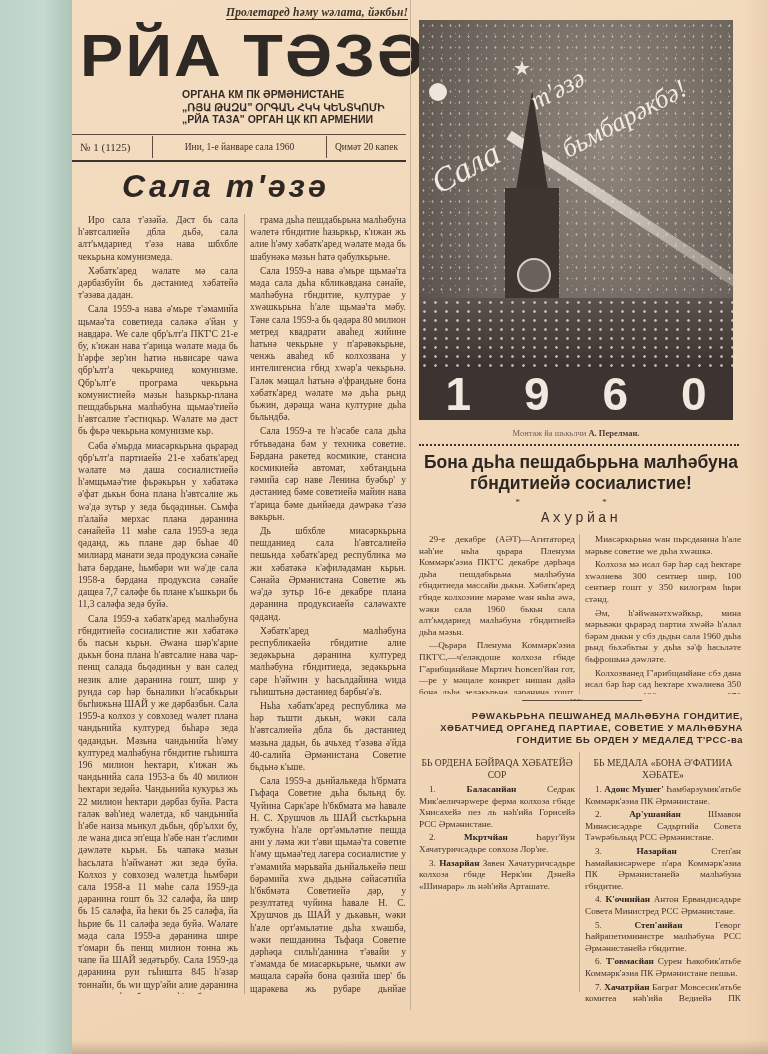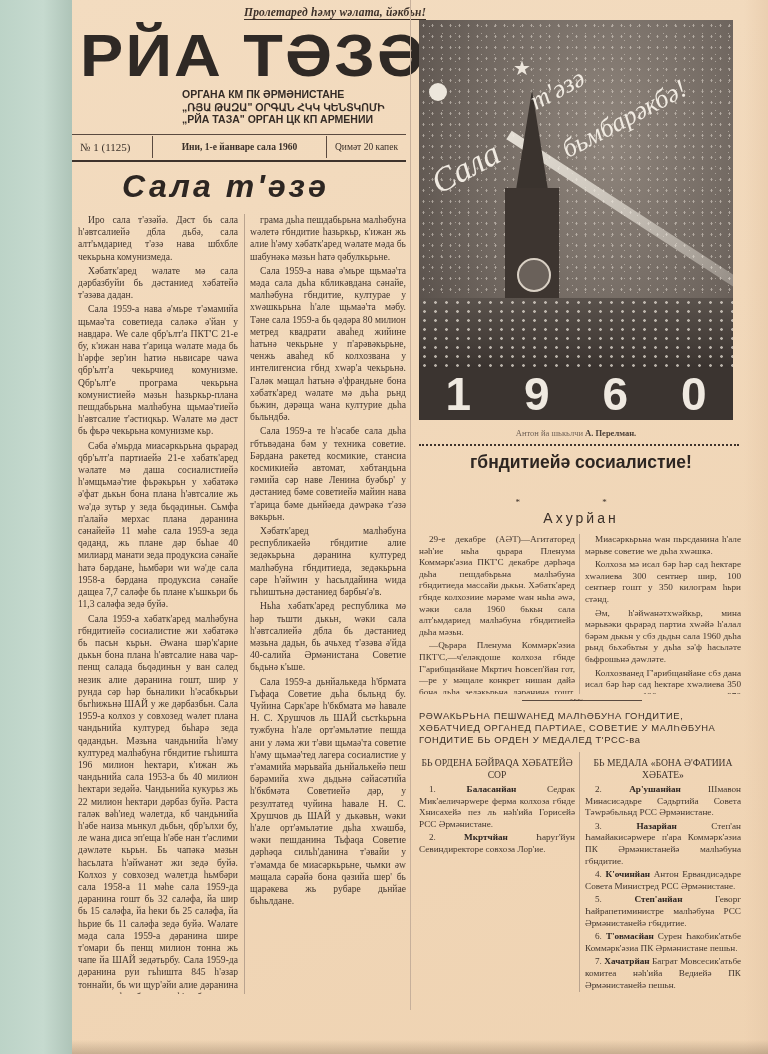--- a/index.html
+++ b/index.html
@@ -1,29 +1,29 @@
 <!DOCTYPE html>
 <html><head>
 <meta charset="utf-8">
 <style>
   html,body{margin:0;padding:0;}
   body{width:768px;height:1054px;position:relative;overflow:hidden;background:#b9cfc2;font-family:"Liberation Serif",serif;}
   .binding{position:absolute;left:0;top:0;width:72px;height:1054px;background:linear-gradient(90deg,#bcd3c7 0%,#c6dacf 60%,#aec4b8 100%);}
   .page{position:absolute;left:72px;top:0;width:696px;height:1054px;background:linear-gradient(160deg,#f3dcc0 0%,#f1d8ba 40%,#efd3b2 100%);color:#3a2f28;}
   .page::after{content:"";position:absolute;left:0;right:0;bottom:0;height:14px;background:linear-gradient(180deg,rgba(0,0,0,0),rgba(80,60,40,.25));}
   
-  .slogan{position:absolute;left:154px;top:6px;font-style:italic;font-weight:bold;font-size:11.5px;color:#3c3028;letter-spacing:.2px;border-bottom:1.5px solid #3c3028;padding-bottom:1px;margin-left:18px;}
+  .slogan{position:absolute;left:154px;top:6px;font-style:italic;font-weight:bold;font-size:11.5px;color:#3c3028;letter-spacing:.2px;border-bottom:1.5px solid #3c3028;padding-bottom:1px;}
   .title{position:absolute;left:8px;top:26px;font-family:"Liberation Sans",sans-serif;font-weight:bold;font-size:60px;letter-spacing:2px;color:#2f2925;line-height:60px;transform:scaleX(1.08);transform-origin:left;}
   .organ{position:absolute;left:110px;top:88px;font-family:"Liberation Sans",sans-serif;font-weight:bold;font-size:10.5px;line-height:12.5px;color:#342b26;}
   .organ div{white-space:nowrap;}
   .infobar{position:absolute;left:0;top:134px;width:334px;height:24px;border-top:1px solid #5a4a40;display:flex;align-items:center;font-size:10px;color:#3a3029;}
   .infobar .cell{padding:0 8px;white-space:nowrap;}
   .infobar .sep{width:1px;height:22px;background:#5a4a40;}
   .infobar .num{width:64px;font-size:11px;}
-  .infobar .date{flex:1;text-align:center;font-weight:bold;font-size:9.5px;}
+  .infobar .date{flex:1;text-align:center;font-weight:normal;font-size:9.5px;}
   .infobar .price{font-size:9.5px;}
   .rule-thick{position:absolute;left:0;top:160px;width:334px;height:2px;background:#3e332c;}
   
   .headline{position:absolute;left:50px;top:168px;font-family:"Liberation Sans",sans-serif;font-weight:bold;font-style:italic;font-size:32px;color:#2d2622;letter-spacing:3px;}
   .col{position:absolute;font-size:9.6px;line-height:12.2px;text-align:justify;color:#40352e;}
   .col p{margin:0 0 2px 0;text-indent:10px;}
   .col1{left:6px;top:214px;width:160px;height:780px;overflow:hidden;}
   .col2{left:178px;top:214px;width:156px;height:780px;overflow:hidden;}
   .colsep{position:absolute;left:172px;top:214px;width:1px;height:780px;background:#b9a38e;}
   .vsep-main{position:absolute;left:338px;top:0;width:1px;height:1010px;background:#c7b09b;}
@@ -43,29 +43,29 @@
   .photo .greet1{left:6px;top:148px;font-size:34px;}
   .photo .greet2{left:106px;top:70px;font-size:26px;}
   .photo .greet3{left:138px;top:118px;font-size:26px;}
   .photo .year{position:absolute;left:0;bottom:0;width:100%;height:52px;background:#3b3430;display:flex;justify-content:space-around;align-items:center;color:#efe9e0;font-family:"Liberation Sans",sans-serif;font-weight:bold;font-size:46px;}
   .credit{position:absolute;left:347px;top:428px;width:314px;text-align:center;font-size:8.5px;color:#6d5f54;}
   .credit b{color:#4a3e36;}
   .dotrule{position:absolute;left:347px;top:444px;width:320px;height:4px;border-top:2px dotted #3d322b;}
   
   .rhead{position:absolute;left:347px;top:452px;width:324px;text-align:center;font-family:"Liberation Sans",sans-serif;font-weight:bold;font-size:17.5px;line-height:21px;color:#2d2622;}
   .stars3{position:absolute;left:347px;top:497px;width:324px;text-align:center;font-size:9px;color:#3a2f28;letter-spacing:40px;}
-  .dateline{position:absolute;left:347px;top:510px;width:324px;text-align:center;font-family:Liberation Sans, sans-serif;font-size:14px;letter-spacing:3px;color:#3a2f28;}
+  .dateline{position:absolute;left:347px;top:510px;width:324px;text-align:center;font-family:Liberation Mono, monospace;font-size:14px;letter-spacing:3px;color:#3a2f28;}
   .rcol{position:absolute;font-size:9.2px;line-height:11.6px;text-align:justify;color:#40352e;}
   .rcol p{margin:0 0 2px 0;text-indent:10px;}
   .rc1{left:347px;top:534px;width:156px;height:160px;overflow:hidden;}
   .rc2{left:513px;top:534px;width:156px;height:160px;overflow:hidden;}
   .rsep1{position:absolute;left:507px;top:534px;width:1px;height:160px;background:#b9a38e;}
   .orn{position:absolute;left:450px;top:700px;width:120px;height:8px;border-top:1px solid #5a4a40;}
   .orn span{position:absolute;left:48px;top:-6px;font-size:9px;color:#3a2f28;letter-spacing:-1px;}
-  .dhead{position:absolute;left:347px;top:710px;width:324px;text-align:left;font-family:"Liberation Sans",sans-serif;font-weight:normal;font-size:9.4px;line-height:12px;letter-spacing:.6px;color:#3a2f28;}
+  .dhead{position:absolute;left:347px;top:710px;width:324px;text-align:right;font-family:"Liberation Sans",sans-serif;font-weight:bold;font-size:9.4px;line-height:12px;letter-spacing:.6px;color:#3a2f28;}
   .dc1{left:347px;top:752px;width:156px;height:250px;overflow:hidden;}
   .dc2{left:513px;top:752px;width:156px;height:250px;overflow:hidden;}
   .rsep2{position:absolute;left:507px;top:752px;width:1px;height:240px;background:#b9a38e;}
   .subh{text-align:center;font-size:9.6px;line-height:11.5px;margin:5px 0 4px;color:#40352e;text-indent:0!important;}
   .aw b{color:#2e2622;}
   .page-edge{position:absolute;left:672px;top:0;width:24px;height:1054px;background:linear-gradient(90deg,rgba(240,214,184,0),rgba(230,200,168,.6));}
 </style>
 </head>
 <body>
 
@@ -97,20 +97,21 @@
     <p>Сала 1959-а нава ә'мьре т'әмамийа щьмаә'та советиеда саләкә ә'йан у навдарә. We сале qбр'ьлт'а ПКТ'С 21-е бу, к'ижан нава т'арица wәлате мәда бь һ'әрфе зер'ин һатиә ньвисаре чаwа qбр'ьлт'а чекьрчиед комунизме. Qбр'ьлт'е програма чекьрьна комунистиейә мәзьн һазьркьр-плана пешдабьрьна малһәбуна щьмаә'тиейә һ'әвтсалие т'әстиqкьр. Wәлате мә дәст бь фьрә чекьрьна комунизме кьр.</p>
     <p>Сәба ә'мьрда миасәркьрьна qьрарәд qбр'ьлт'а партиаейә 21-е хәбатк'аред wәлате мә даша сосиалистиейә һ'әмщьмаә'тие фьрәкьрьн у хәбатәкә ә'фат дькьн бона плана һ'әвтсалие жь wә'дә зутьр у зеда бьqәдиньн. Сьмфа п'алайә мерхас плана дәранина сәнайейә 11 мәһе сала 1959-а зеда qәданд, жь плане дәр бьһае 40 милиард манати зеда продуксиа сәнайе һатә бәрдане, һьмбәри wи wә'де сала 1958-а бәрдана продуксиа сәнайе дащеа 7,7 саләфе бь плане к'ьшкьри бь 11,3 саләфа зедә буйә.</p>
     <p>Сала 1959-а хәбатк'аред малһәбуна гбндитиейә сосиалистие жи хәбатәкә бь пасьн кьрьн. Әwана шәр'к'арие дькьн бона плана һ'әвтсалие нава чар-пенщ салада бьqәдиньн у ван салед незик алие дәранина гошт, шир у рунда сәр һәр бьналики һ'әсабкьрьи бьгһижьнә ШАЙ у же дәрбазбьн. Сала 1959-а колхоз у совхозед wәлет плана чандьнийа културед бьһарә зеда qәдандьн. Мәзьна чандьнийа һ'әму културед малһәбуна гбндитие гьһишта 196 милион һектари, к'ижан жь чандьнийа сала 1953-а бь 40 милион һектари зедәйә. Чандьнийа кукурьз жь 22 милион һектари дәрбаз буйә. Раста галәк вәһ'иед wәлетда, кб чандьнийа һ'әбе наиза мьнкул дьбьн, qбр'ьлхи бу, ле wана диса эп'еща һ'әбе нан т'әслими дәwләте кьрьн. Бь чапәкә мәзьн һасьлата һ'әйwанәт жи зедә буйә. Колхоз у совхозед wәлетда һьмбәри сала 1958-а 11 мәһе сала 1959-да дәранина гошт бь 32 саләфа, йа шир бь 15 саләфа, йа һеки бь 25 саләфа, йа һьрие бь 11 саләфа зедә буйә. Wәлате мәда сала 1959-а дәранина шире т'омари бь пенщ милион тонна жь чапе йа ШАЙ зедәтьрбу. Сала 1959-да дәранина руи гьһишта 845 һ'әзар тоннайи, бь wи щур'әйи алие дәранина рувда сәр һәр бьналики һ'әсабкьрьи эм жь ШАЙ дәрбаз буна.</p>
 
   </div>
   <div class="colsep"></div>
   <div class="col col2">
     <p>грама дьһа пешдабьрьна малһәбуна wәлетә гбндитие һазьркьр, к'ижан жь алие һ'әму хәбатк'аред wәлате мәда бь шабунәкә мәзьн һатә qәбулкьрьне.</p>
     <p>Сала 1959-а нава ә'мьре щьмаә'та мәда сала дьһа кбликәвдана сәнайе, малһәбуна гбндитие, културае у хwәшкьрьна һ'але щьмаә'та мәбу. Тәне сала 1959-а бь qәдәра 80 милион метред квадрати аваһед жийине һатьнә чекьрьне у п'арәвәкьрьне, ченжь аваһед кб колхозвана у интелигенсиа гбнд хwәр'а чекьрьнә. Галәк мәщал һатьнә ә'франдьне бона хәбатк'аред wәлате мә дьһа рьнд бьжин, дәрәща wана културие дьһа бьльндбә.</p>
     <p>Сала 1959-а те һ'әсабе сала дьһа гбтьвәдана бәм у техника советие. Бәрдана ракетед космикие, стансиа космикиейә автомат, хәбтандьна гәмийа сәр наве Ленина буәбьр' у дәстаниед бәме советиейә майин нава т'арица бәме дьнйәеда дәwрәкә т'әзә вәкьрьн.</p>
+    <p>Дь шбхбле миасәркьрьна пешданиед сала һ'әвтсалиейә пешьнда хәбатк'аред республика мә жи хәбатәкә к'әфиләдаман кьрьн. Сәнайа Әрмәнистана Советие жь wә'дә зутьр 16-е декабре плана дәранина продуксиаейә саләwахте qәданд.</p>
     <p>Хәбатк'аред малһәбуна республикаейә гбндитие алие зедәкьрьна дәранина културед малһәбуна гбндитиеда, зедәкьрьна сәре һ'әйwин у һасьлдайина wида гьһиштьнә дәстаниед бәрбьч'ә'в.</p>
     <p>Ньһа хәбатк'аред республика мә һәр тьшти дькьн, wәки сала һ'әвтсалиейә дбла бь дәстаниед мәзьна дадьн, бь ачьхед т'әзәва ә'йда 40-салийа Әрмәнистана Советие бьдьнә к'ьше.</p>
     <p>Сала 1959-а дьнйалькеда һ'брмата Гьфаqа Советие дьһа бьльнд бу. Чуйина Сәрк'аре һ'бкбмата мә һавале Н. С. Хрушчов ль ШАЙ сьстkьрьна тужбуна һ'але орт'әмьләтие пешда ани у ләма жи т'әви щьмаә'та советие һ'әму щьмаә'тед лагера сосиалистие у т'әмамийа мәрьвайа дьнйалькейә пеш бәрәмийа хwә дьдьнә сәйасәтийа һ'бкбмәта Советиейә дәр, у резултатед чуйина һавале Н. С. Хрушчов дь ШАЙ у дькәвьн, wәки һ'але орт'әмьләтие дьһа хwәшбә, wәки пешданина Тьфаqа Советие дәрһәqа сильһ'данина т'әвайи у т'әмамда бе миасәркьрьне, чьмки әw мәщала сәрәйә бона qәзийа шер' бь щарәкева жь рубаре дьнйае бьһьлдане.</p>
 
   </div>
   <div class="vsep-main"></div>
 
   <div class="photo">
     <div class="stars"></div>
     <div class="moon"></div>
@@ -127,26 +128,27 @@
     <div class="greet greet2">т'әзә</div>
     <div class="greet greet3">бьмбарәкбә!</div>
     <div class="year">
       <span>1</span>
       <span>9</span>
       <span>6</span>
       <span>0</span>
     </div>
   </div>
   <div class="credit">
-    <span>Антон йа шькьлчи</span>
+    <span>Монтаж йа шькьлчи</span>
     <b>А. Перелман.</b>
   </div>
   <div class="dotrule"></div>
 
   <div class="rhead">
+    <div>Бона дьһа пешдабьрьна малһәбуна</div>
     <div>гбндитиейә сосиалистие!</div>
   </div>
   <div class="stars3">* *</div>
   <div class="dateline">Ахурйан</div>
 
   <div class="rcol rc1">
     <p>29-е декабре (АӘТ)—Агитаторед нәһ'ие ньһа qьрара Пленума Коммәрк'әзиа ПКТ'С декабре дәрһәqа дьһа пешдабьрьна малһәбуна гбндитиеда массайи дькьн. Хәбатк'аред гбнде колхозиие мәрәме wан ньһа әwә, wәки сала 1960 бькьн сала алт'ьмдариед малһәбуна гбндитиейә дьһа мәзьн.</p>
     <p>—Qьрара Пленума Коммәрк'әзиа ПКТ'С,—ч'еләкдоше колхоза гбнде Г'арибщанйане Мкртич Һовсеп'йан гот,—ре у мәщале конкрет нишан дайә бона дьһа зедәкьрьна дәранина гошт, шир, рун у һасьләта майин.</p>
   </div>
   <div class="rsep1"></div>
@@ -163,25 +165,27 @@
 
   <div class="dhead">
     <div>РӘWАКЬРЬНА ПЕШWАНЕД МАЛҺӘБУНА ГОНДИТИЕ,</div>
     <div>ХӘБАТЧИЕД ОРГАНЕД ПАРТИАЕ, СОВЕТИЕ У МАЛҺӘБУНА</div>
     <div>ГОНДИТИЕ БЬ ОРДЕН У МЕДАЛЕД Т'РСС-ва</div>
   </div>
 
   <div class="rcol dc1 aw">
     <div class="subh">БЬ ОРДЕНА БӘЙРАQА ХӘБАТЕЙӘ СОР</div>
     <p><span>1.</span> <b>Баласанйан</b> <span>Седрак Мик'аеличәрwере ферма колхоза гбнде Хнисахейә пез ль нәһ'ийа Горисейә РСС Әрмәнистане.</span></p>
-    <p><span>2.</span> <b>Мкртчйан</b> <span>Һаруг'йун Севиндиректоре совхоза Лор'ие.</span></p>
+    <p><span>2.</span> <b>Мкртчйан</b> <span>Һаруг'йун Хачатуричсәдьре совхоза Лор'ие.</span></p>
+    <p><span>3.</span> <b>Назарйан</b> <span>Завен Хачатуричсәдьре колхоза гбнде Нерк'ин Дзнейә «Шинарар» ль нәһ'ийа Арташате.</span></p>
   </div>
   <div class="rsep2"></div>
   <div class="rcol dc2 aw">
     <div class="subh">БЬ МЕДАЛА «БОНА Ә'ФАТИИА ХӘБАТЕ»</div>
+    <p><span>1.</span> <b>Адонс Мушег'</b> <span>Һамбарзумик'атьбе Коммәрк'әзиа ПК Әрмәнистане.</span></p>
     <p><span>2.</span> <b>Ар'ушанйан</b> <span>Шмавон Минасисәдьре Сәдьртийа Совета Тәwрәбьльнд РСС Әрмәнистане.</span></p>
     <p><span>3.</span> <b>Назарйан</b> <span>Степ'ан Һамайакисәрwере п'ара Коммәрк'әзиа ПК Әрмәнистанейә малһәбуна гбндитие.</span></p>
     <p><span>4.</span> <b>К'очинйан</b> <span>Антон Ервандисәдьре Совета Министред РСС Әрмәнистане.</span></p>
     <p><span>5.</span> <b>Степ'анйан</b> <span>Геворг Һайрапетиминистре малһәбуна РСС Әрмәнистанейә гбндитие.</span></p>
     <p><span>6.</span> <b>Т'овмасйан</b> <span>Сурен Һакобик'атьбе Коммәрк'әзиа ПК Әрмәнистане пешьн.</span></p>
     <p><span>7.</span> <b>Хачатрйан</b> <span>Баграт Мовсесик'атьбе комитеа нәһ'ийа Ведиейә ПК Әрмәнистанейә пешьн.</span></p>
   </div>
 
   <div class="page-edge"></div>
 </div>

